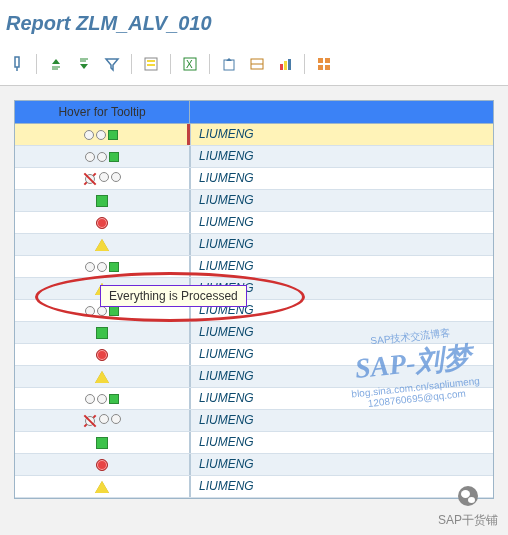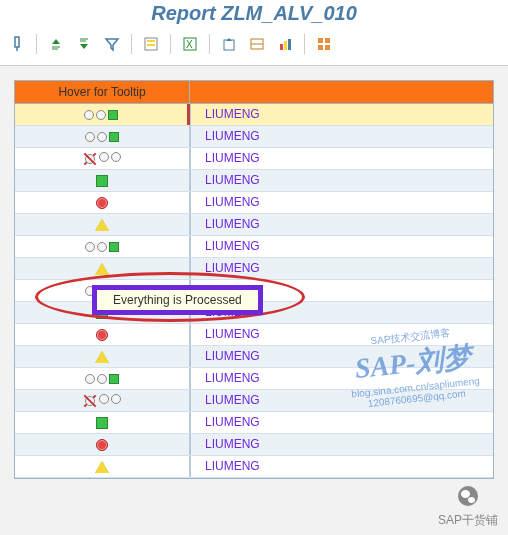--- a/index.html
+++ b/index.html
@@ -10,23 +10,22 @@
     width: 508px;
     height: 535px;
     overflow: hidden;
     position: relative;
   }
   .title {
     font-size: 20px;
     font-weight: bold;
     font-style: italic;
     color: #4a7ca8;
-    padding: 2px 6px;
+    padding: 12px 6px;
     background: #fff;
-    text-align: center;
   }
   .toolbar {
     display: flex;
     align-items: center;
     gap: 6px;
     padding: 6px 6px 10px 6px;
     background: #fff;
     border-bottom: 1px solid #ccc;
   }
   .tbtn {
@@ -45,21 +44,21 @@
     margin: 0 2px;
   }
   .grid-wrap {
     margin: 14px 0 0 14px;
     border: 1px solid #9db5c8;
     width: 480px;
     background: #fff;
   }
   .grid-header {
     display: flex;
-    background: #f97316;
+    background: #3b82f6;
     border-bottom: 1px solid #9db5c8;
   }
   .col-icon-h {
     width: 175px;
     text-align: center;
     padding: 4px 6px;
     border-right: 1px solid #9db5c8;
     color: #333;
   }
   .col-text-h {
@@ -76,23 +75,24 @@
   .cell-icon {
     width: 175px;
     border-right: 1px solid #b8cad9;
     display: flex;
     align-items: center;
     justify-content: center;
     position: relative;
   }
   .cell-text {
     flex: 1;
-    padding: 3px 14px;
-    color: #6d28d9;
+    padding: 3px 8px;
+    color: #0c4a6e;
     border-left: 1px solid #b8cad9;
+    font-style: italic;
   }
   .row.sel .cell-icon { border-right: 3px solid #c04040; }
   
   .traffic {
     display: flex;
     gap: 2px;
   }
   .traffic .dot {
     width: 10px; height: 10px;
     border-radius: 50%;
@@ -139,25 +139,25 @@
   }
   .tri-yellow {
     width: 0; height: 0;
     border-left: 7px solid transparent;
     border-right: 7px solid transparent;
     border-bottom: 12px solid #f4d93c;
     filter: drop-shadow(0 0 0.5px #b8a020);
   }
   .tooltip {
     position: absolute;
-    left: 92px;
+    left: 100px;
     top: 285px;
     background: #ffffe8;
-    border: 5px solid #6d28d9;
-    padding: 3px 16px;
+    border: 1px solid #6d28d9;
+    padding: 3px 8px;
     font-size: 12px;
     color: #333;
     z-index: 20;
     white-space: nowrap;
   }
   .annot-ellipse {
     position: absolute;
     left: 35px;
     top: 272px;
     width: 270px;

